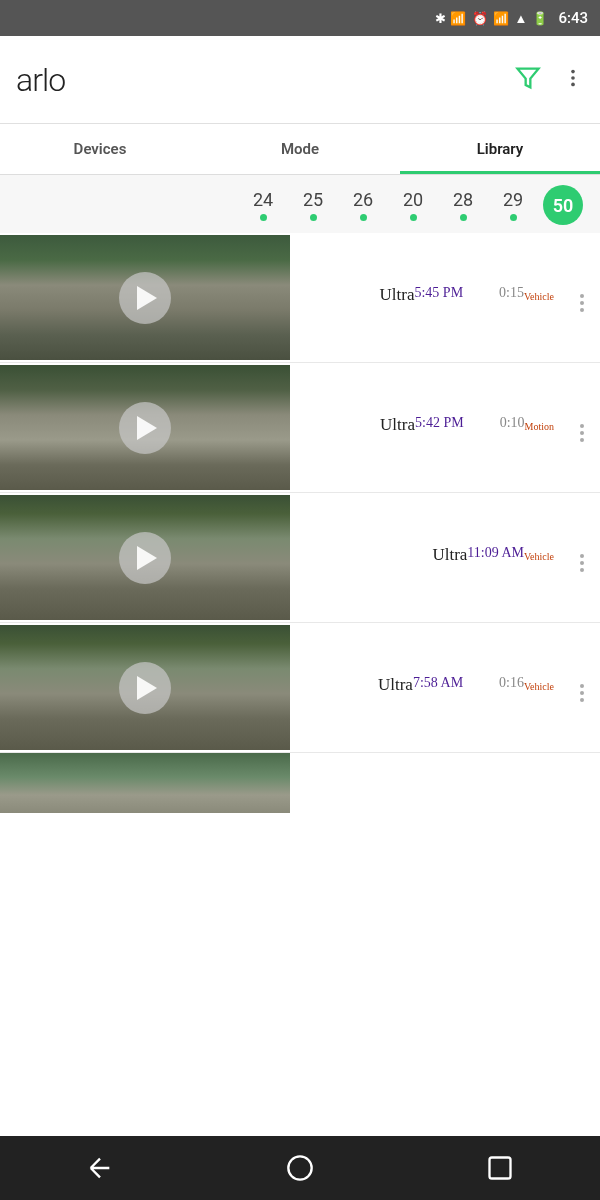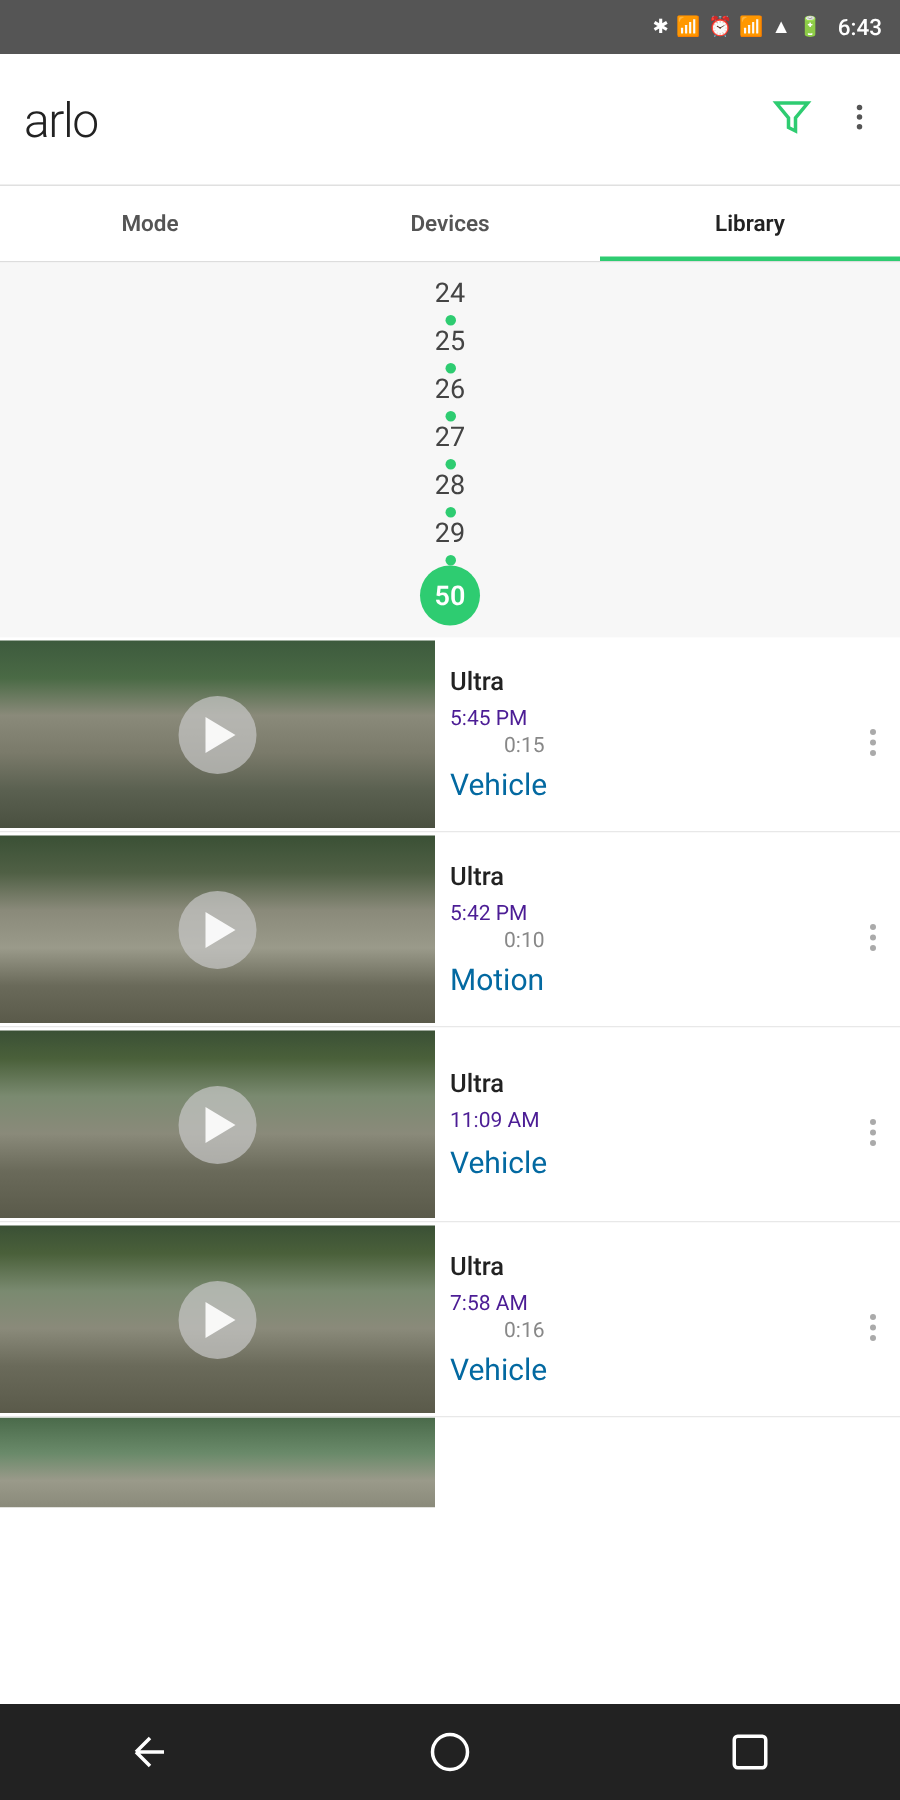--- a/index.html
+++ b/index.html
@@ -101,21 +101,20 @@
       text-align: center;
       font-size: 17px;
       color: #222;
       margin-bottom: 8px;
     }
     .date-row {
       display: flex;
       justify-content: flex-end;
       align-items: center;
       padding: 0 12px;
-      flex-direction: column;
     }
     .date-item {
       display: flex;
       flex-direction: column;
       align-items: center;
       gap: 4px;
       cursor: pointer;
       min-width: 50px;
     }
     .date-num {
@@ -181,42 +180,43 @@
       height: 0;
       border-top: 12px solid transparent;
       border-bottom: 12px solid transparent;
       border-left: 20px solid rgba(255,255,255,0.9);
       margin-left: 4px;
     }
     .video-info {
       flex: 1;
       padding: 8px 10px;
       display: flex;
-      flex-direction: column;
+      flex-direction: row;
       justify-content: flex-end;
+      font-family: Liberation Serif, serif;
     }
     .video-device {
       font-size: 17px;
       font-weight: 500;
       color: #222;
       margin-bottom: 6px;
     }
     .video-time {
       font-size: 14px;
       color: #4c1d95;
       margin-bottom: 2px;
     }
     .video-duration {
       font-size: 14px;
       color: #888;
       margin-left: 36px;
     }
     .video-tag {
-      font-size: 20px;
-      color: #0369a1;
+      font-size: 10px;
+      color: #c2410c;
       margin-top: 6px;
     }
     .video-more {
       width: 36px;
       display: flex;
       align-items: flex-start;
       justify-content: center;
       padding-top: 10px;
       cursor: pointer;
     }
@@ -353,24 +353,24 @@
         <circle cx="12" cy="5" r="2"></circle>
         <circle cx="12" cy="12" r="2"></circle>
         <circle cx="12" cy="19" r="2"></circle>
       </svg>
     </div>
   </div>
 </div>
 
 <div class="nav-tabs">
   <div class="nav-tab">
+    <span>Devices</span>
+  </div>
+  <div class="nav-tab">
     <span>Mode</span>
-  </div>
-  <div class="nav-tab">
-    <span>Devices</span>
   </div>
   <div class="nav-tab active">
     <span>Library</span>
   </div>
 </div>
 
 <div class="date-section">
   <div class="date-row">
     <div class="date-item">
       <span class="date-num">24</span>
@@ -378,21 +378,21 @@
     </div>
     <div class="date-item">
       <span class="date-num">25</span>
       <span class="date-dot"></span>
     </div>
     <div class="date-item">
       <span class="date-num">26</span>
       <span class="date-dot"></span>
     </div>
     <div class="date-item">
-      <span class="date-num">27</span>
+      <span class="date-num">20</span>
       <span class="date-dot"></span>
     </div>
     <div class="date-item">
       <span class="date-num">28</span>
       <span class="date-dot"></span>
     </div>
     <div class="date-item">
       <span class="date-num">29</span>
       <span class="date-dot"></span>
     </div>

